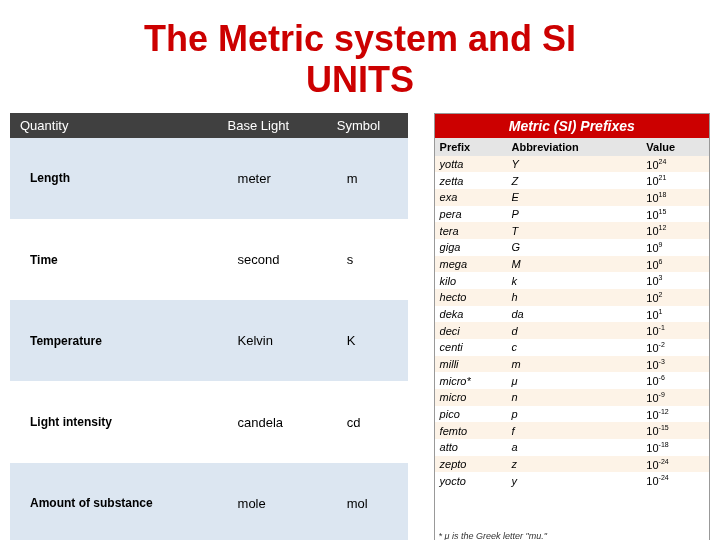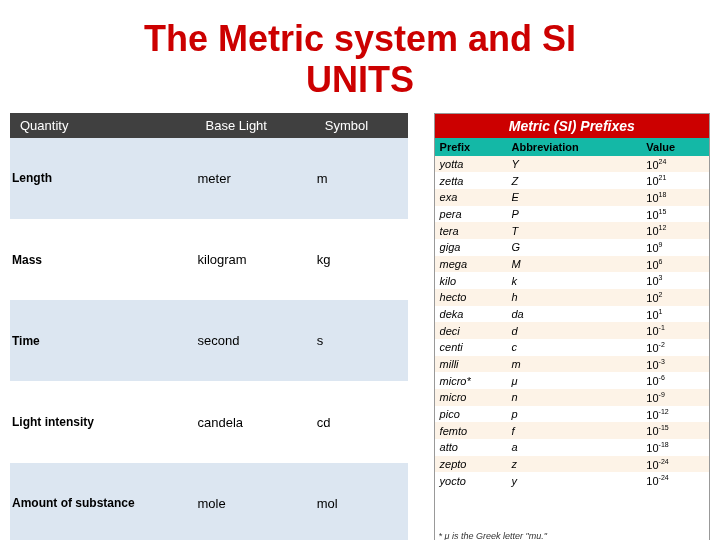--- a/index.html
+++ b/index.html
@@ -43,21 +43,21 @@
       font-weight: normal;
       font-size: 13px;
     }
     .si-table tbody tr:nth-child(odd) {
       background: #dce6f1;
     }
     .si-table tbody tr:nth-child(even) {
       background: #ffffff;
     }
     .si-table tbody td {
-      padding: 8px 2px;
+      padding: 8px 20px;
       font-size: 13px;
       color: #000;
     }
     .si-table tbody td:first-child {
       font-weight: bold;
       font-size: 12px;
     }
 
     
     .prefix-container {
@@ -73,21 +73,21 @@
       padding: 4px 6px;
       font-size: 14px;
       font-weight: bold;
       font-style: italic;
     }
     .prefix-table {
       width: 100%;
       border-collapse: collapse;
     }
     .prefix-table thead tr {
-      background: #14b8a6;
+      background: #e5e5e5;
     }
     .prefix-table thead th {
       padding: 3px 5px;
       text-align: left;
       font-size: 11px;
       font-weight: bold;
       color: #000;
     }
     .prefix-table tbody tr:nth-child(odd) {
       background: #fdf3e7;
@@ -134,28 +134,28 @@
         <th>Symbol</th>
       </tr>
     </thead>
     <tbody id="si-tbody">
     <tr>
           <td>Length</td>
           <td>meter</td>
           <td>m</td>
         </tr>
         <tr>
-          <td>Mass</td>
-          <td>kilogram</td>
-          <td>kg</td>
-        </tr>
-        <tr>
           <td>Time</td>
           <td>second</td>
           <td>s</td>
+        </tr>
+        <tr>
+          <td>Temperature</td>
+          <td>Kelvin</td>
+          <td>K</td>
         </tr>
         <tr>
           <td>Light intensity</td>
           <td>candela</td>
           <td>cd</td>
         </tr>
         <tr>
           <td>Amount of substance</td>
           <td>mole</td>
           <td>mol</td>

